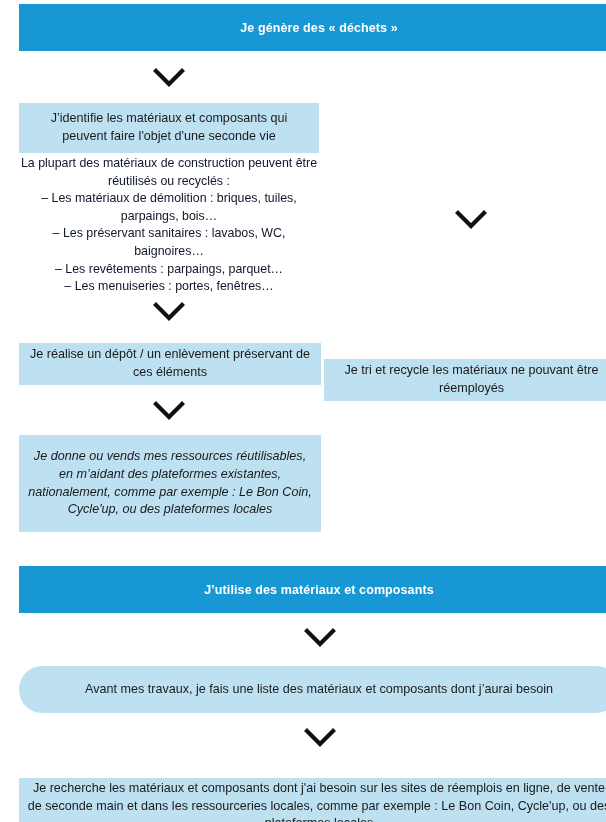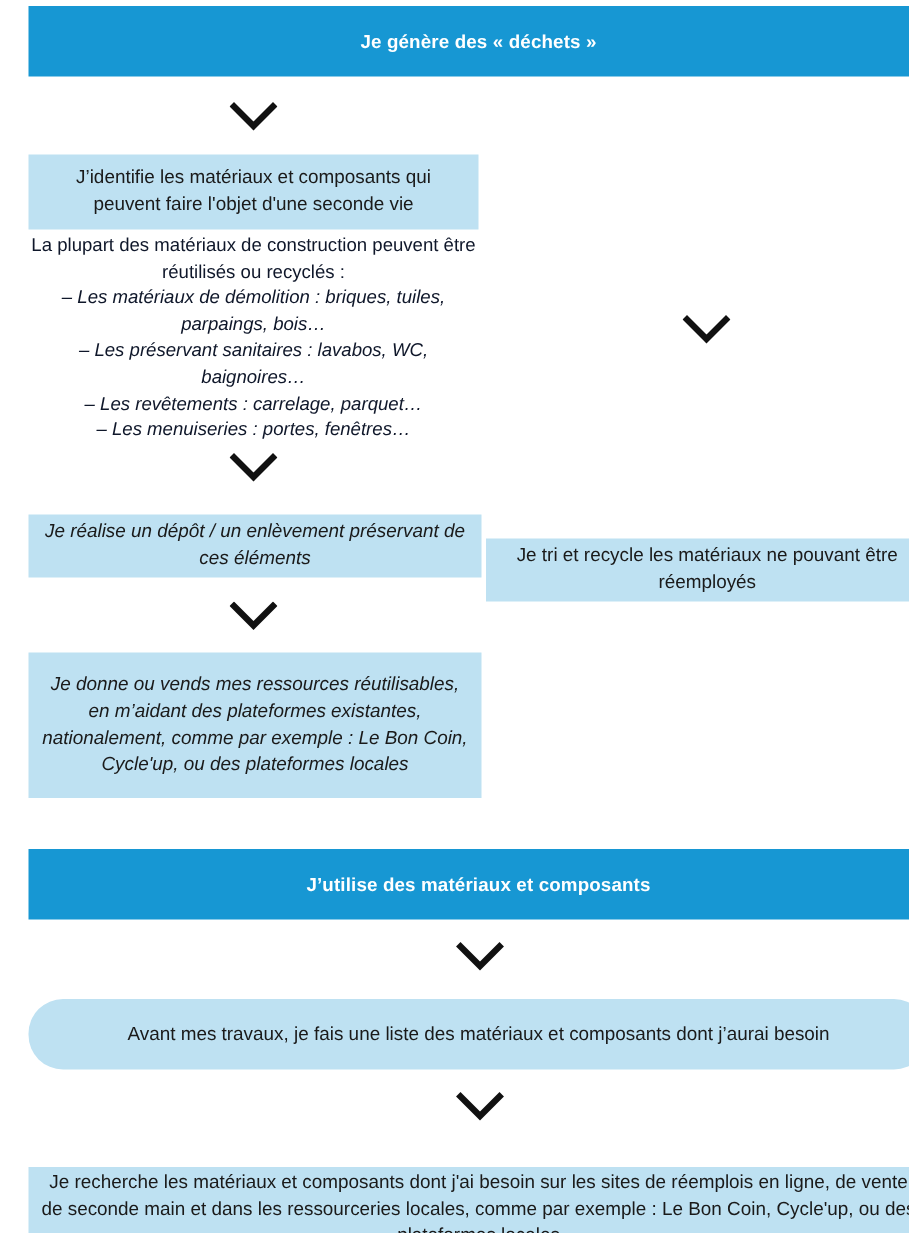--- a/index.html
+++ b/index.html
@@ -48,21 +48,21 @@
   }
   .plaintext {
     position: absolute;
     color: #0f172a;
     font-size: 12.4px;
     line-height: 1.42;
     text-align: center;
     box-sizing: border-box;
   }
   .plaintext .lead { display: block; }
-  .plaintext .bullet { display: block; font-style: italic; }
+  .plaintext .bullet { display: block; }
   .chev {
     position: absolute;
     display: block;
   }
   .chev svg { display: block; }
 </style>
 </head>
 <body>
 
 <div class="canvas">
@@ -74,37 +74,37 @@
       <polyline points="3,3 16,16 29,3" fill="none" stroke="#111111" stroke-width="4.2" stroke-linecap="square" stroke-linejoin="miter"></polyline>
     </svg>
   </span>
 
   <div class="lightbox" style="left:3px; top:103px; width:300px; height:50px;">J’identifie les matériaux et composants qui peuvent faire l'objet d'une seconde vie</div>
 
   <div class="plaintext" style="left:3px; top:155px; width:300px;">
     <span class="lead">La plupart des matériaux de construction peuvent être réutilisés ou recyclés :</span>
     <span class="bullet">–         Les matériaux de démolition : briques, tuiles, parpaings, bois…</span>
     <span class="bullet">–      Les préservant sanitaires : lavabos, WC, baignoires…</span>
-    <span class="bullet">–      Les revêtements : carrelage, parquet…</span>
+    <span class="bullet">–      Les revêtements : parpaings, parquet…</span>
     <span class="bullet">–      Les menuiseries : portes, fenêtres…</span>
   </div>
 
   <span class="chev" style="left:439px; top:210px;">
     <svg width="32" height="20" viewBox="0 0 32 20" aria-hidden="true">
       <polyline points="3,3 16,16 29,3" fill="none" stroke="#111111" stroke-width="4.2" stroke-linecap="square" stroke-linejoin="miter"></polyline>
     </svg>
   </span>
 
   <span class="chev" style="left:137px; top:302px;">
     <svg width="32" height="20" viewBox="0 0 32 20" aria-hidden="true">
       <polyline points="3,3 16,16 29,3" fill="none" stroke="#111111" stroke-width="4.2" stroke-linecap="square" stroke-linejoin="miter"></polyline>
     </svg>
   </span>
 
-  <div class="lightbox" style="left:3px; top:343px; width:302px; height:42px;font-style:italic;">Je réalise un dépôt / un enlèvement préservant de ces éléments</div>
+  <div class="lightbox" style="left:3px; top:343px; width:302px; height:42px;">Je réalise un dépôt / un enlèvement préservant de ces éléments</div>
 
   <div class="lightbox" style="left:308px; top:343px; width:295px; height:42px;margin-top:16px;">Je tri et recycle les matériaux ne pouvant être réemployés</div>
 
   <span class="chev" style="left:137px; top:401px;">
     <svg width="32" height="20" viewBox="0 0 32 20" aria-hidden="true">
       <polyline points="3,3 16,16 29,3" fill="none" stroke="#111111" stroke-width="4.2" stroke-linecap="square" stroke-linejoin="miter"></polyline>
     </svg>
   </span>
 
   <div class="lightbox" style="left:3px; top:435px; width:302px; height:97px;font-style:italic;">Je donne ou vends mes ressources réutilisables, en m’aidant des plateformes existantes, nationalement, comme par exemple : Le Bon Coin, Cycle'up, ou des plateformes locales</div>

